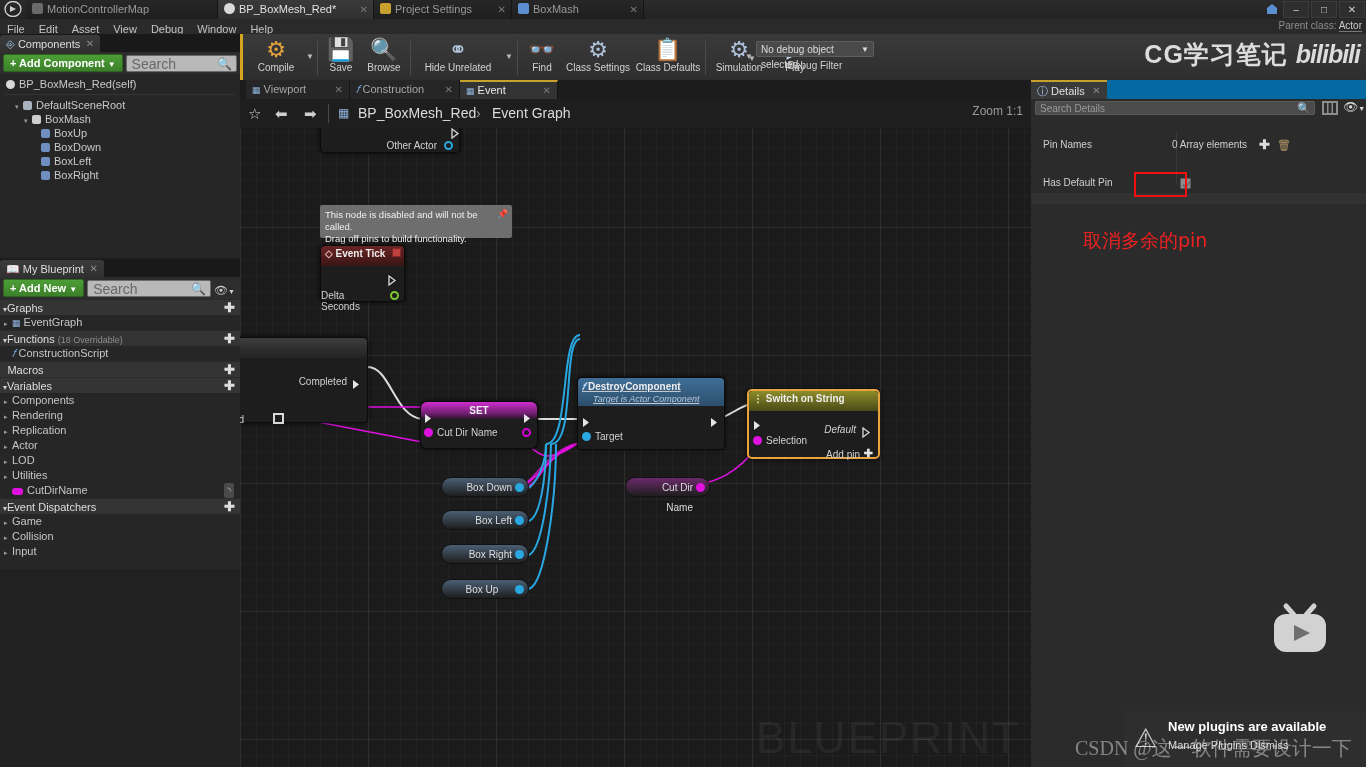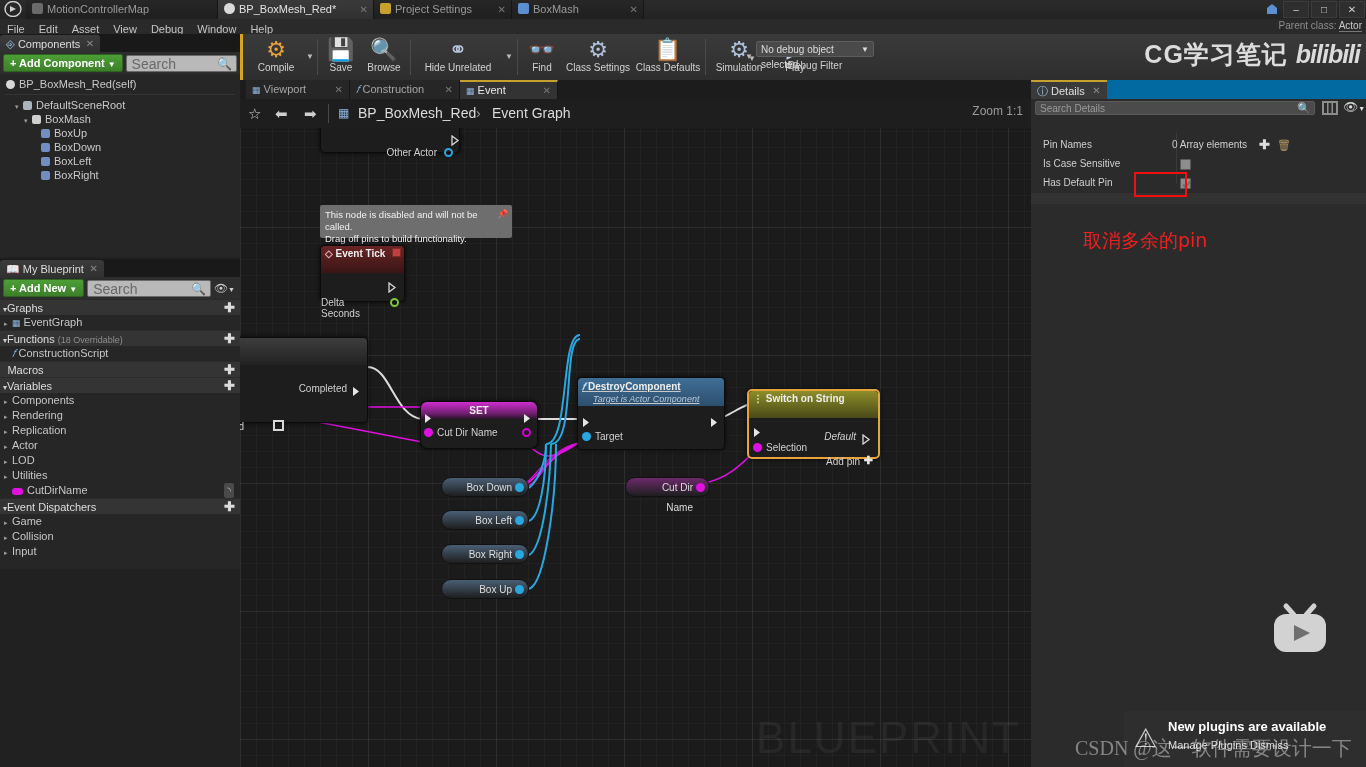--- a/index.html
+++ b/index.html
@@ -34,21 +34,21 @@
 
   
   #leftpanel { position:absolute; left:0; top:34px; width:240px; height:733px;
     background:#212121; }
   .paneltab { height:18px; background:linear-gradient(#3b3b3b,#303030);
     font-size:11px; color:#ddd; line-height:18px; padding:0 20px 0 6px;
     display:inline-block; position:relative; border-top-left-radius:3px; border-top-right-radius:3px;}
   .paneltab .tclose{position:absolute;right:6px;top:0;color:#888;font-size:10px;}
   .paneltabrow { height:18px; background:#191919; }
   .panelbody { background:#262626; }
-  .toolrow { height:22px; background:#2d2d2d; display:flex; align-items:center;
+  .toolrow { height:22px; background:#2d2d2d; display:flex; align-items:flex-end;
     padding:2px 3px; gap:3px; }
   .greenbtn { background:linear-gradient(#4d9e36,#3c7f2a); border:1px solid #2e6320;
     color:#fff; font-size:11px; font-weight:bold; line-height:17px; height:18px;
     padding:0 6px; border-radius:2px; white-space:nowrap;}
   .searchbox { flex:1; height:17px; background:#b9b9b9; border:1px solid #6a6a6a;
     border-radius:2px; position:relative; }
   .searchbox .ph { font-size:14px; color:#686868; line-height:17px; padding-left:5px; }
   .searchbox .mag { position:absolute; right:4px; top:1px; font-size:12px; color:#333; }
   .treerow { font-size:11px; color:#c9c9c9; line-height:14px; height:14px;
     padding-left:6px; white-space:nowrap; }
@@ -101,21 +101,21 @@
   #breadcrumb { position:absolute; left:0; top:0; width:791px; height:29px;
     background:#1e1e1e; z-index:30; }
   #breadcrumb .bcitem { font-size:14px; color:#dcdcdc; line-height:29px; }
   #zoomlbl { position:absolute; right:8px; top:5px; font-size:12px; color:#9a9a9a; z-index:31;}
   #bpwatermark { position:absolute; right:10px; bottom:4px; font-size:44px;
     font-weight:normal; color:rgba(255,255,255,.055); letter-spacing:2px; }
 
   
   .node { position:absolute; border-radius:5px; background:#1d1d1d;
      box-shadow:0 0 4px rgba(0,0,0,.8); border:1px solid rgba(0,0,0,.6); }
-  .nodehdr { height:27px; border-top-left-radius:4px; border-top-right-radius:4px;
+  .nodehdr { height:20px; border-top-left-radius:4px; border-top-right-radius:4px;
      font-size:10px; font-weight:bold; color:#eee; line-height:15px; padding:0 4px; position:relative;}
   .nodebody { position:relative; }
   .pinlbl { font-size:10px; color:#d0d0d0; position:absolute; }
   .pin-exec { position:absolute; width:0;height:0; border-left:8px solid #e6e6e6;
      border-top:5px solid transparent; border-bottom:5px solid transparent; }
   .pin-exec.hollow { border-left-color:transparent; }
   .pin-dot { position:absolute; width:9px; height:9px; border-radius:50%; }
   .pin-ring { position:absolute; width:9px; height:9px; border-radius:50%;
      border:2px solid #d500d5; background:transparent; }
   .varnode { position:absolute; height:20px; border-radius:10px;
@@ -506,21 +506,21 @@
     <span class="pin-dot" style="right:4px;top:5px;background:#29a7e0;"></span>
   </div>
   <div class="varnode" style="left:201px;top:411px;width:88px;">
     <span>Box Left</span>
     <span class="pin-dot" style="right:4px;top:5px;background:#29a7e0;"></span>
   </div>
   <div class="varnode" style="left:201px;top:445px;width:88px;">
     <span>Box Right</span>
     <span class="pin-dot" style="right:4px;top:5px;background:#29a7e0;"></span>
   </div>
-  <div class="varnode" style="left:201px;top:480px;width:88px;">
+  <div class="varnode" style="left:201px;top:480px;width:88px;text-align:center;">
     <span>Box Up</span>
     <span class="pin-dot" style="right:4px;top:5px;background:#29a7e0;"></span>
   </div>
   <div class="varnode" style="left:385px;top:378px;width:85px;background:linear-gradient(#6b2a6b,#1e1e1e);">
     <span>Cut Dir Name</span>
     <span class="pin-dot" style="right:4px;top:5px;background:#e010e0;"></span>
   </div>
 
   <div id="bpwatermark">BLUEPRINT</div>
 
@@ -560,24 +560,20 @@
   <div class="seciconbtn" style="left:312px;font-size:12px;color:#dcdcdc;line-height:13px;">👁<span style="font-size:7px;">▼</span></div>
 
   <div class="detsplit"></div>
 
   <div class="detrow" style="top:56px;">
     <span class="k">Pin Names</span>
     <span class="v">0 Array elements</span>
     <span style="position:absolute;left:228px;top:1px;font-size:13px;font-weight:bold;color:#dcdcdc;">✚</span>
     <span style="position:absolute;left:246px;top:3px;font-size:11px;color:#b89a6a;">🗑</span>
   </div>
-  <div class="detrow" style="top:75px;">
-    <span class="k">Is Case Sensitive</span>
-    <span class="chk" style="left:149px;top:4px;"></span>
-  </div>
   <div class="detrow" style="top:94px;">
     <span class="k">Has Default Pin</span>
     <span class="chk" style="left:149px;top:4px;background:#8d8d8d;">
       <svg width="11" height="11" viewBox="0 0 11 11" style="display:block;">
           <path d="M2,5.5 L4.5,8.5 L9,2.5" stroke="#6e6e6e" stroke-width="2" fill="none"></path>
         </svg>
     </span>
   </div>
   <div style="position:absolute;left:0;top:113px;width:335px;height:11px;background:#323232;"></div>
 </div>

